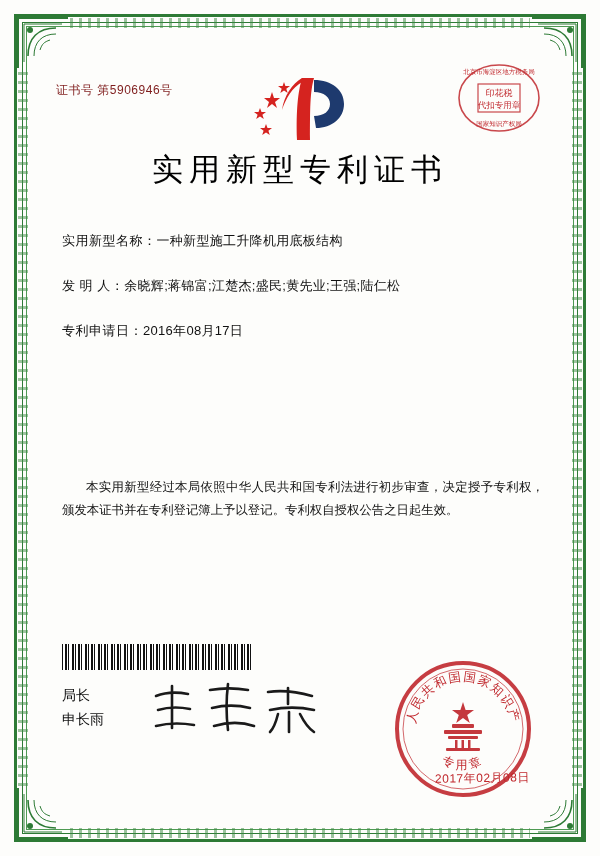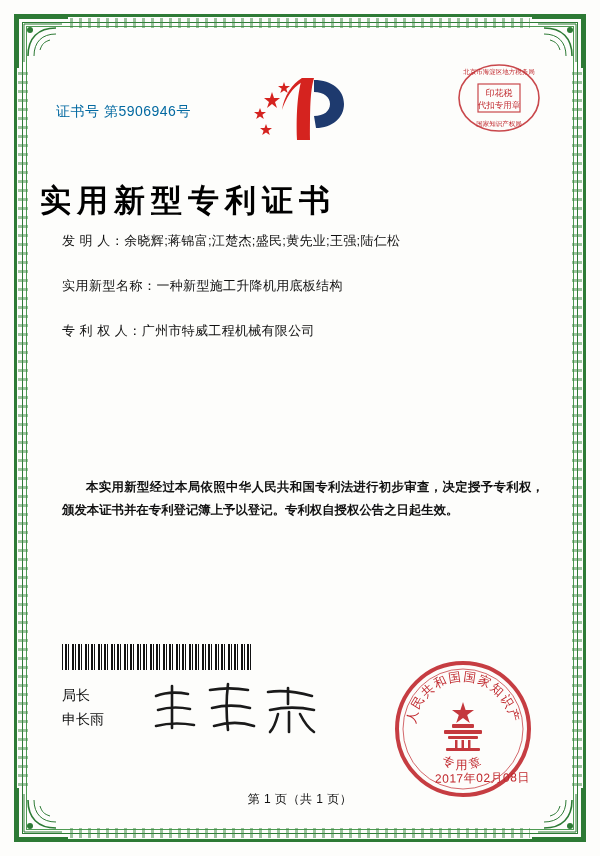--- a/index.html
+++ b/index.html
@@ -92,45 +92,46 @@
   .content {
     position: absolute;
     left: 40px;
     top: 44px;
     right: 40px;
     bottom: 40px;
   }
   .cert-number {
     position: absolute;
     left: 16px;
-    top: 59px;
-    font-size: 14px;
-    color: #0369a1;
+    top: 38px;
+    font-size: 12px;
+    color: #7f1d1d;
     letter-spacing: .5px;
     white-space: nowrap;
   }
   
   .logo {
     position: absolute;
     left: 50%;
     top: 26px;
     transform: translateX(-50%);
     width: 120px;
     height: 76px;
   }
   .logo svg { display: block; }
 
   .title {
     position: absolute;
     left: 0;
     right: 0;
-    top: 136px;
+    top: 105px;
+    text-align: center;
     font-family: "DejaVu Serif", "Liberation Serif", serif;
     font-size: 31px;
-    font-weight: bold;
+    font-weight: normal;
     letter-spacing: 6px;
     color: #000;
   }
 
   .fields {
     position: absolute;
     left: 22px;
     right: 10px;
     top: 188px;
   }
@@ -156,21 +157,20 @@
     right: 16px;
     top: 432px;
     font-size: 12.4px;
     line-height: 1.85;
     color: #111;
     text-align: justify;
   }
   .paragraphs p {
     margin: 0 0 2px 0;
     text-indent: 24px;
-    font-weight: bold;
   }
 
   .barcode {
     position: absolute;
     left: 22px;
     top: 600px;
     width: 190px;
     height: 26px;
     background-image: repeating-linear-gradient(90deg,
       #111 0px, #111 1px, #fff 1px, #fff 3px,
@@ -320,27 +320,27 @@
         <text x="43" y="46" font-size="8.5" fill="#c0282d" text-anchor="middle" font-family="DejaVu Serif, serif">代扣专用章</text>
         <text x="43" y="12" font-size="6.5" fill="#c0282d" text-anchor="middle" font-family="DejaVu Serif, serif">北京市海淀区地方税务局</text>
         <text x="43" y="64" font-size="6.5" fill="#c0282d" text-anchor="middle" font-family="DejaVu Serif, serif">国家知识产权局</text>
       </svg>
     </div>
 
     <div class="title">实用新型专利证书</div>
 
     <div class="fields">
       <div class="field-row">
+        <span class="field-label">实用新型名称：</span><span class="field-value">一种新型施工升降机用底板结构</span>
+      </div>
+      <div class="field-row">
         <span class="field-label">发 明 人：</span><span class="field-value">余晓辉;蒋锦富;江楚杰;盛民;黄先业;王强;陆仁松</span>
       </div>
       <div class="field-row">
-        <span class="field-label">实用新型名称：</span><span class="field-value">一种新型施工升降机用底板结构</span>
-      </div>
-      <div class="field-row">
-        <span class="field-label">专 利 权 人：</span><span class="field-value">广州市特威工程机械有限公司</span>
+        <span class="field-label">专利申请日：</span><span class="field-value">2016年08月17日</span>
       </div>
     </div>
 
     <div class="paragraphs">
       <p>本实用新型经过本局依照中华人民共和国专利法进行初步审查，决定授予专利权，颁发本证书并在专利登记簿上予以登记。专利权自授权公告之日起生效。</p>
     </div>
 
     <div class="barcode"></div>
 
     <div class="signature-block">
@@ -388,15 +388,14 @@
           <rect x="60" y="66" width="22" height="4" rx="1"></rect>
           <rect x="63" y="82" width="2.5" height="8"></rect>
           <rect x="69.5" y="82" width="2.5" height="8"></rect>
           <rect x="76" y="82" width="2.5" height="8"></rect>
           <rect x="54" y="90" width="34" height="3" rx="1"></rect>
         </g>
       </svg>
     </div>
     <div class="seal-date">2017年02月08日</div>
 
-    <div class="footer">第 1 页（共 1 页）</div>
   </div>
 </div>
 
 </body></html>

